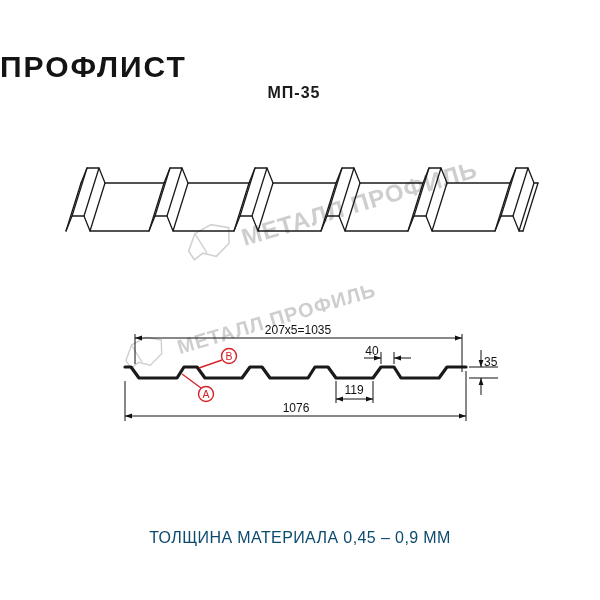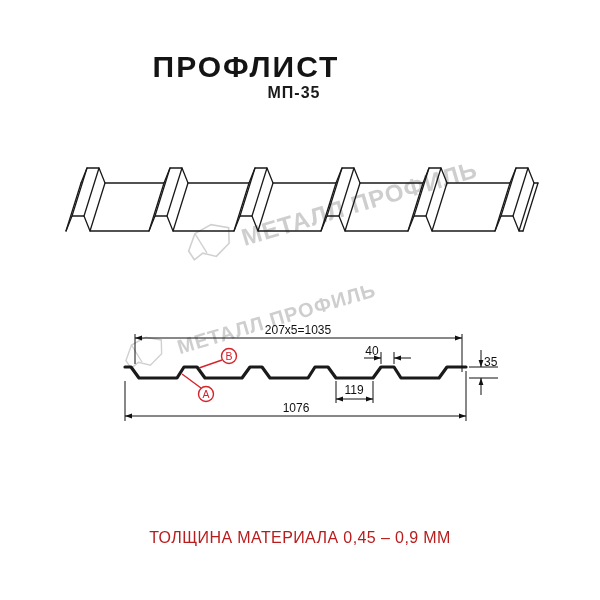--- a/index.html
+++ b/index.html
@@ -1,23 +1,23 @@
 <!DOCTYPE html>
 <html><head>
 <meta charset="utf-8">
 <style>
   html,body{margin:0;padding:0;}
   body{width:600px;height:600px;background:#ffffff;position:relative;overflow:hidden;
        font-family:"Liberation Sans",sans-serif;}
-  .title{position:absolute;top:50px;left:0;width:492px;text-align:center;
+  .title{position:absolute;top:50px;left:0;width:492px;
          font-size:30px;font-weight:800;letter-spacing:2px;color:#141414;}
   .subtitle{position:absolute;top:84px;left:0;width:588px;text-align:center;
          font-size:16px;font-weight:600;letter-spacing:1px;color:#1a1a1a;}
   .footer{position:absolute;top:529px;left:0;width:600px;text-align:center;
-         font-size:16px;font-weight:500;letter-spacing:.4px;color:#b91c1c;}
+         font-size:16px;font-weight:500;letter-spacing:.4px;color:#0c4a6e;}
   .wm{position:absolute;display:flex;align-items:flex-end;gap:7px;
       color:#c9c9c9;font-weight:bold;white-space:nowrap;opacity:.9;
       transform:rotate(-16.5deg);transform-origin:0 100%;}
   .wm .wm-text{letter-spacing:1px;line-height:1;}
   #wm1{left:191px;top:226px;height:40px;font-size:24px;}
   #wm2{left:124px;top:340px;height:34px;font-size:20px;}
   .wm svg{flex:0 0 auto;}
   svg.fig{position:absolute;left:0;top:0;}
   svg text{font-family:"Liberation Sans",sans-serif;}
 </style>

